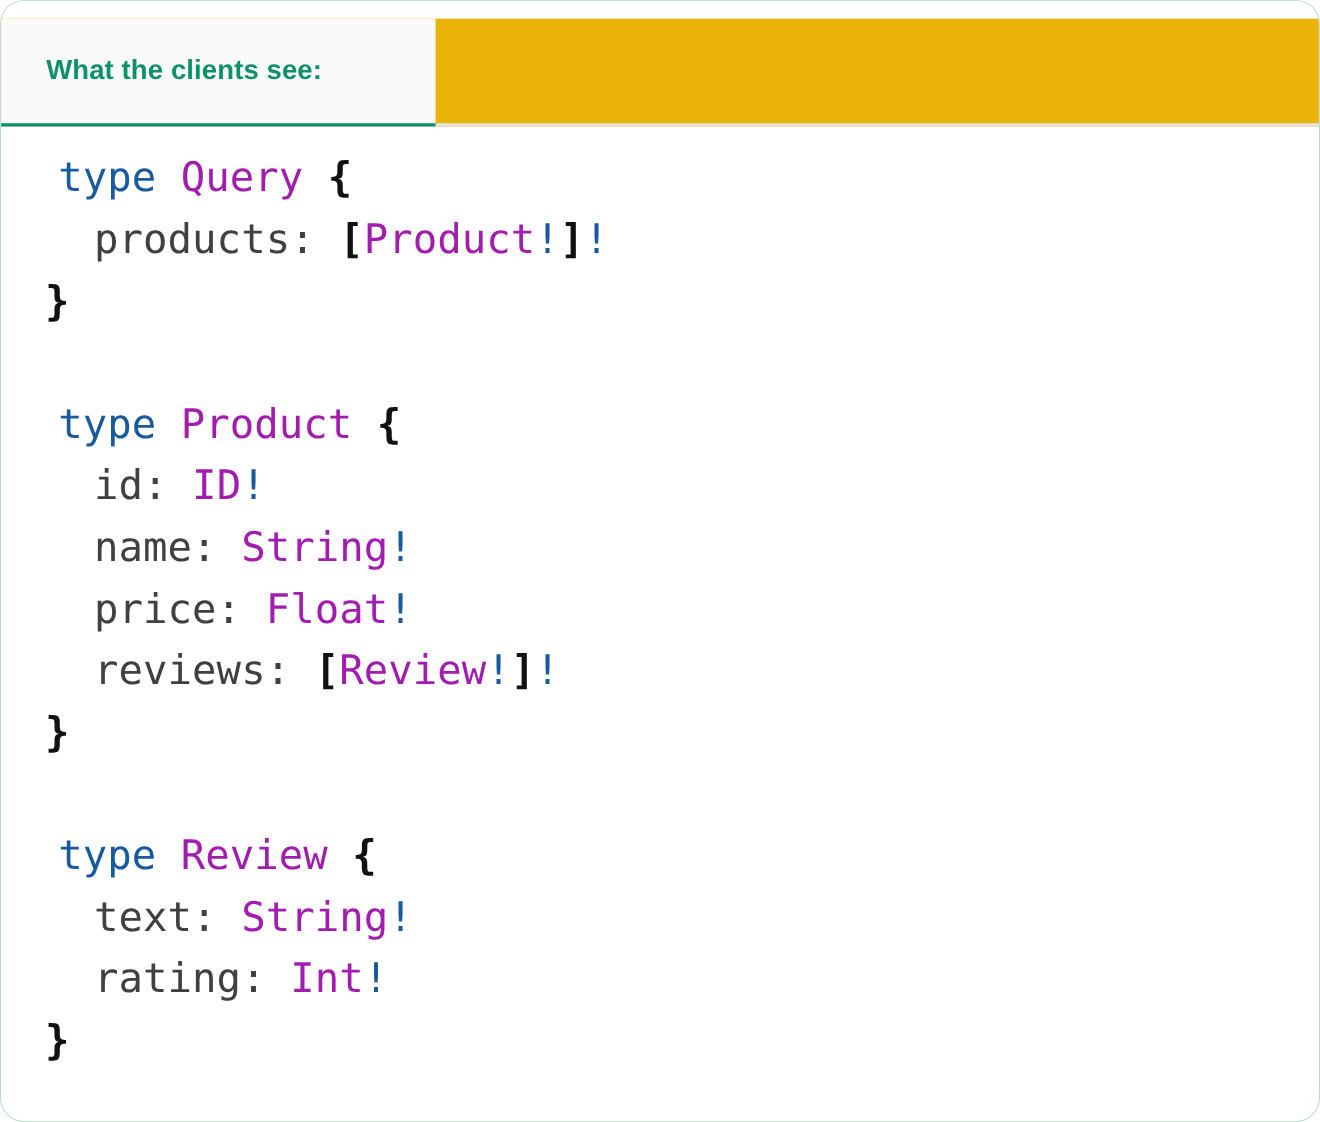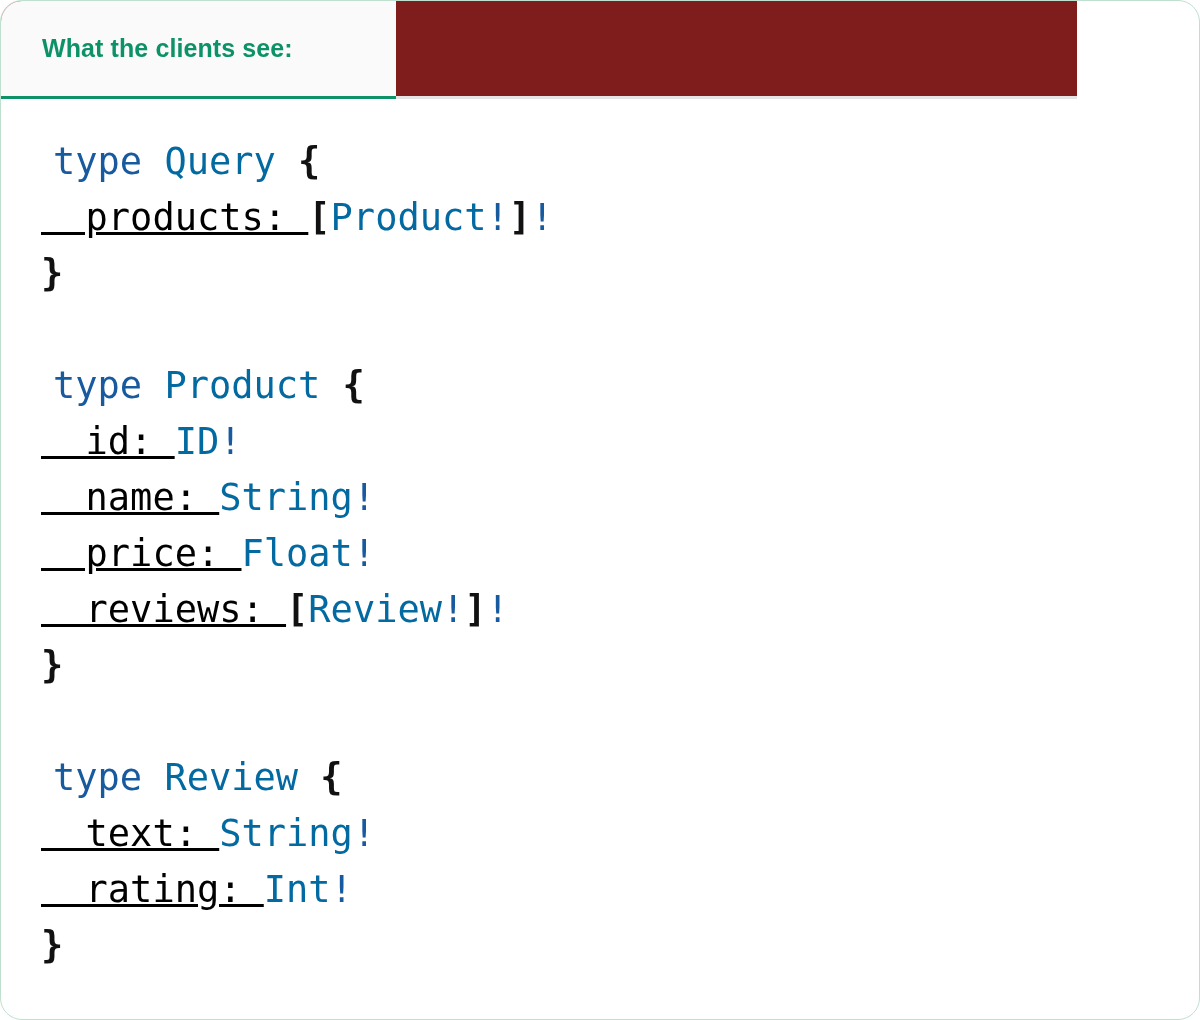--- a/index.html
+++ b/index.html
@@ -25,24 +25,24 @@
     background: #ffffff;
     border: 1px solid #bfdfcf;
     border-radius: 22px;
     overflow: hidden;
   }
 
   
   #tabbar {
     position: absolute;
     left: 0;
-    top: 0;
-    width: 1076px;
+    top: 16px;
+    width: 1200px;
     height: 98px;
-    background: #7f1d1d;
+    background: #eab308;
     border-bottom: 3px solid #e4e4e4;
     box-sizing: border-box;
   }
   #tab-active {
     position: absolute;
     left: 0;
     top: 0;
     width: 395px;
     height: 98px;
     box-sizing: border-box;
@@ -80,23 +80,23 @@
   .code-line {
     height: 56px;
     white-space: pre;
   }
   .code-line.blank {
     height: 56px;
   }
 
   
   .tok-kw     { color: #175a9e; margin-left: 12px; }
-  .tok-type   { color: #0369a1; }
+  .tok-type   { color: #a21caf; }
   .tok-punct  { color: #111111; font-weight: bold; }
-  .tok-field  { color: #000000; text-decoration: underline; }
+  .tok-field  { color: #404040; }
   .tok-bang   { color: #175a9e; }
   .tok-plain  { color: #111111; }
 </style>
 </head>
 <body>
 
 <div id="panel">
 
   <div id="tabbar">
     <div id="tab-active">

